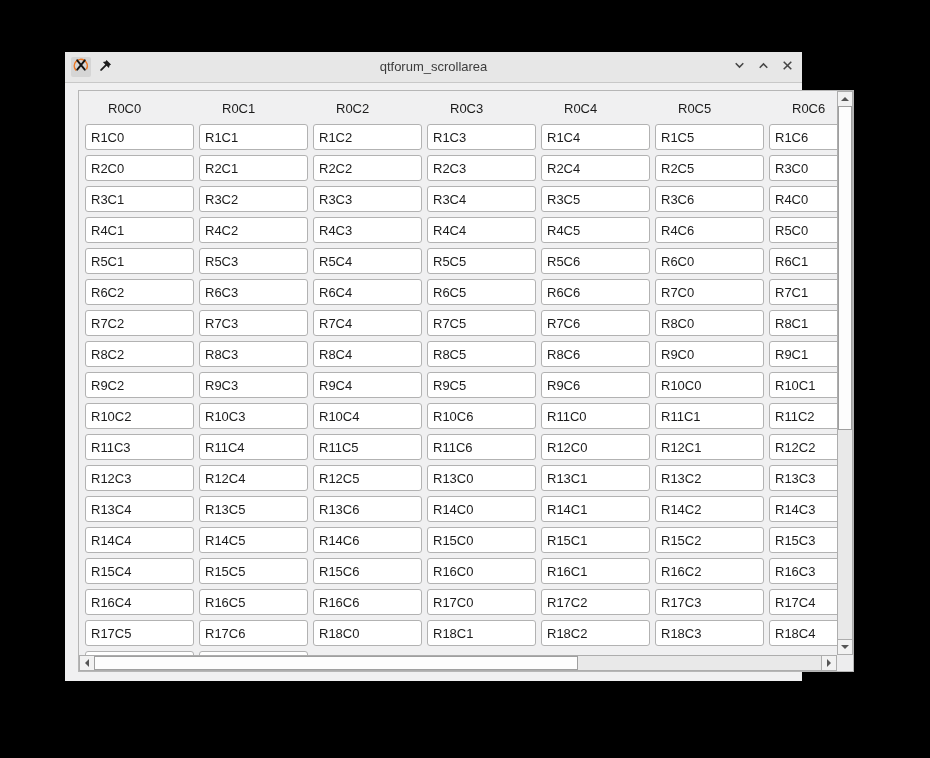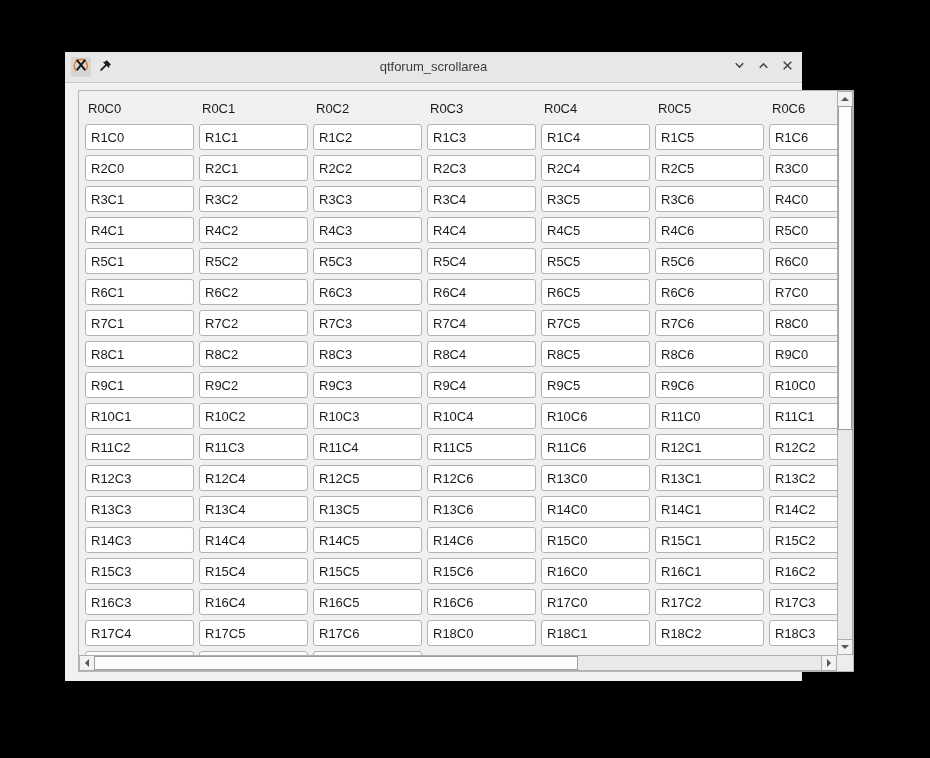--- a/index.html
+++ b/index.html
@@ -48,20 +48,21 @@
     position:absolute;left:6px;top:8px;
     display:grid;
     grid-template-columns:repeat(7,109px);
     grid-template-rows:20px;
     grid-auto-rows:26px;
     column-gap:5px;row-gap:5px;
   }
   .header-label{
     font-size:13px;line-height:20px;padding-left:3px;color:#1b1b1b;
     white-space:nowrap;
+    margin-left:20px;
   }
   .cell-input{
     width:109px;height:26px;box-sizing:border-box;
     border:1px solid #b2b2b2;border-radius:3px;background:#fff;
     padding:0 4px 0 5px;margin:0;
     font-family:"Liberation Sans",sans-serif;font-size:13px;color:#1b1b1b;
     outline:none;
   }
   
   .vbar{
@@ -178,21 +179,20 @@
           <input class="cell-input" type="text" value="R3C6" style="">
           <input class="cell-input" type="text" value="R4C0" style="">
           <input class="cell-input" type="text" value="R4C1" style="">
           <input class="cell-input" type="text" value="R4C2" style="">
           <input class="cell-input" type="text" value="R4C3" style="">
           <input class="cell-input" type="text" value="R4C4" style="">
           <input class="cell-input" type="text" value="R4C5" style="">
           <input class="cell-input" type="text" value="R4C6" style="">
           <input class="cell-input" type="text" value="R5C0" style="">
           <input class="cell-input" type="text" value="R5C1" style="">
-          <input class="cell-input" type="text" value="R5C2" style="">
           <input class="cell-input" type="text" value="R5C3" style="">
           <input class="cell-input" type="text" value="R5C4" style="">
           <input class="cell-input" type="text" value="R5C5" style="">
           <input class="cell-input" type="text" value="R5C6" style="">
           <input class="cell-input" type="text" value="R6C0" style="">
           <input class="cell-input" type="text" value="R6C1" style="">
           <input class="cell-input" type="text" value="R6C2" style="">
           <input class="cell-input" type="text" value="R6C3" style="">
           <input class="cell-input" type="text" value="R6C4" style="">
           <input class="cell-input" type="text" value="R6C5" style="">
@@ -224,26 +224,26 @@
           <input class="cell-input" type="text" value="R10C3" style="">
           <input class="cell-input" type="text" value="R10C4" style="">
           <input class="cell-input" type="text" value="R10C6" style="">
           <input class="cell-input" type="text" value="R11C0" style="">
           <input class="cell-input" type="text" value="R11C1" style="">
           <input class="cell-input" type="text" value="R11C2" style="">
           <input class="cell-input" type="text" value="R11C3" style="">
           <input class="cell-input" type="text" value="R11C4" style="">
           <input class="cell-input" type="text" value="R11C5" style="">
           <input class="cell-input" type="text" value="R11C6" style="">
+          <input class="cell-input" type="text" value="R12C0" style="">
           <input class="cell-input" type="text" value="R12C1" style="">
           <input class="cell-input" type="text" value="R12C2" style="">
           <input class="cell-input" type="text" value="R12C3" style="">
           <input class="cell-input" type="text" value="R12C4" style="">
           <input class="cell-input" type="text" value="R12C5" style="">
-          <input class="cell-input" type="text" value="R12C6" style="">
           <input class="cell-input" type="text" value="R13C0" style="">
           <input class="cell-input" type="text" value="R13C1" style="">
           <input class="cell-input" type="text" value="R13C2" style="">
           <input class="cell-input" type="text" value="R13C3" style="">
           <input class="cell-input" type="text" value="R13C4" style="">
           <input class="cell-input" type="text" value="R13C5" style="">
           <input class="cell-input" type="text" value="R13C6" style="">
           <input class="cell-input" type="text" value="R14C0" style="">
           <input class="cell-input" type="text" value="R14C1" style="">
           <input class="cell-input" type="text" value="R14C2" style="">

